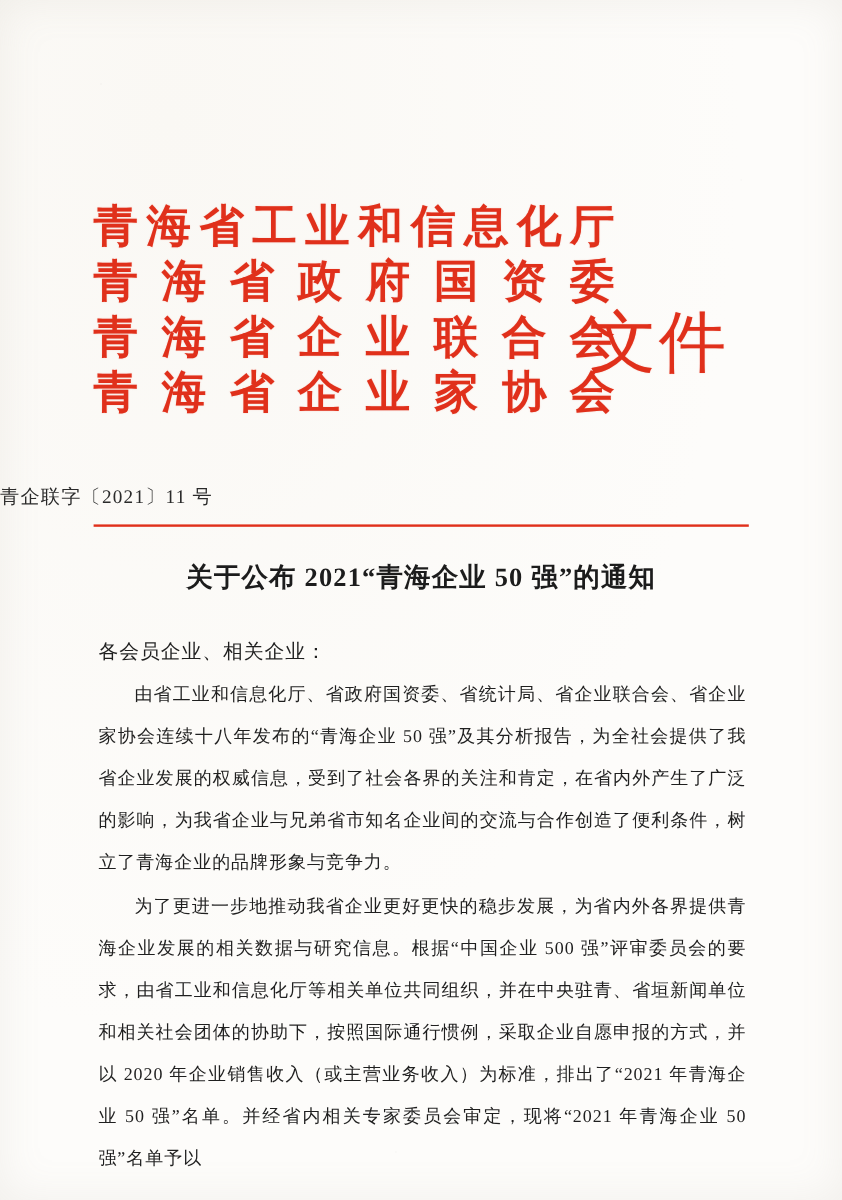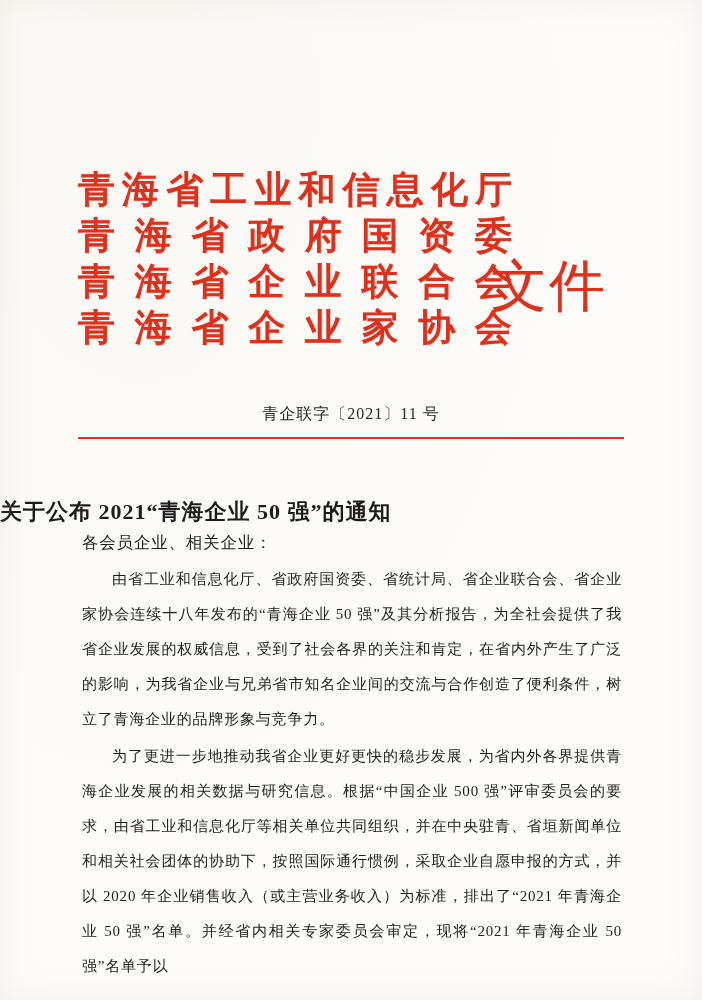--- a/index.html
+++ b/index.html
@@ -66,45 +66,45 @@
     font-size: 56px;
     line-height: 56px;
     letter-spacing: 2px;
     text-shadow: 0 0 1px rgba(224,48,27,0.35);
   }
   .doc-number {
     position: absolute;
     top: 404px;
     left: 0;
     right: 0;
-    text-align: center;
+    text-align: left;
     font-size: 16px;
     color: #2a2a2a;
     letter-spacing: 1px;
     font-family: "Liberation Serif", serif;
   }
   .red-rule {
     position: absolute;
     top: 437px;
     left: 78px;
     width: 546px;
     height: 2px;
     background: #e0301b;
   }
   .doc-title {
     position: absolute;
     top: 466px;
     left: 0;
     right: 0;
+    text-align: center;
     font-size: 22px;
     font-weight: bold;
     color: #1c1c1c;
     letter-spacing: 1px;
     font-family: "Liberation Serif", serif;
-    margin-top: 31px;
   }
   .body-text {
     position: absolute;
     top: 525px;
     left: 82px;
     width: 540px;
   }
   .salutation {
     font-size: 16.5px;
     line-height: 35px;

